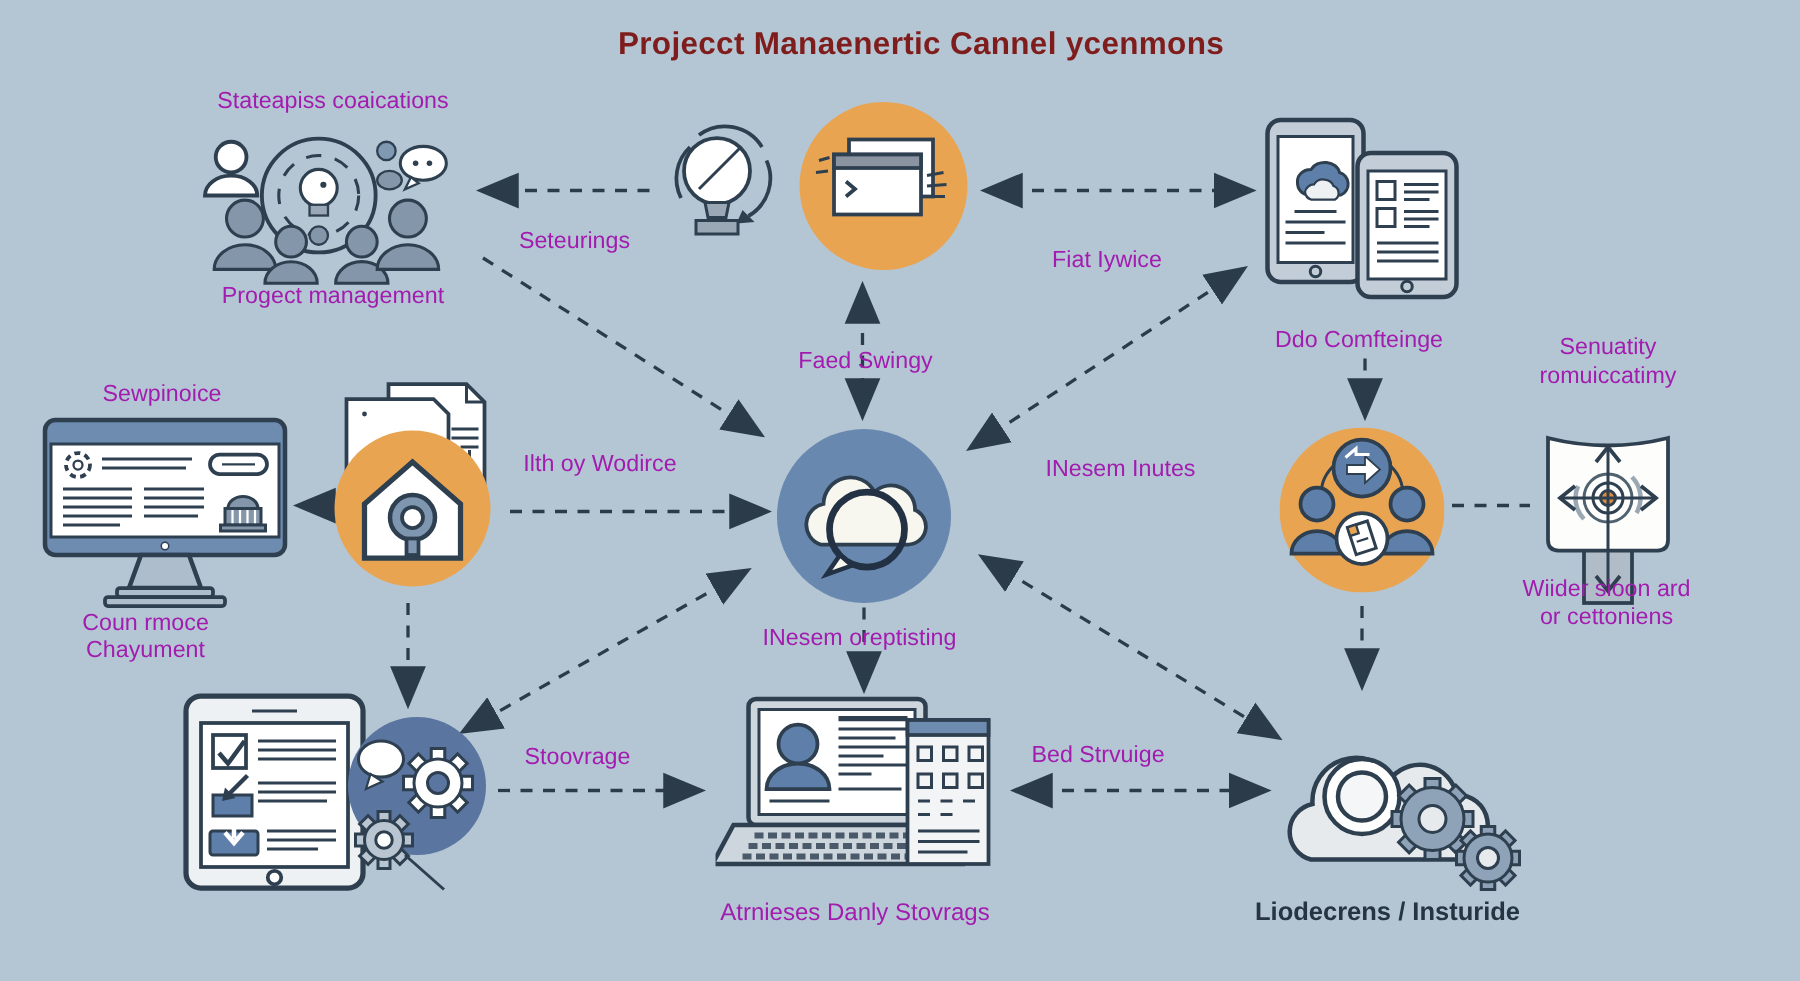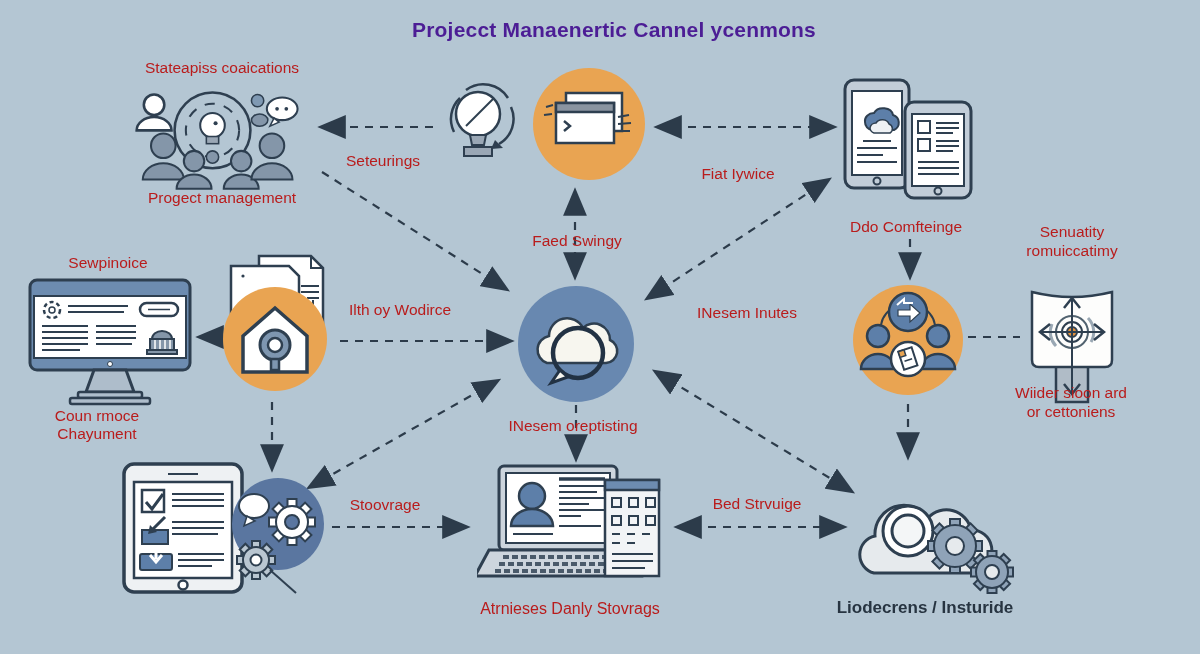--- a/index.html
+++ b/index.html
@@ -1,21 +1,21 @@
 <!DOCTYPE html>
 <html><head>
 <meta charset="utf-8">
 <style>
   html,body{margin:0;padding:0;background:#8fa2b0;}
   .canvas{position:relative;width:1200px;height:654px;background:#b4c6d3;overflow:hidden;
           font-family:"Liberation Sans",sans-serif;}
   .title{position:absolute;left:614px;top:18px;transform:translateX(-50%);
-         font-size:21px;font-weight:700;color:#4c1d95;letter-spacing:.2px;white-space:nowrap;}
+         font-size:21px;font-weight:700;color:#7f1d1d;letter-spacing:.2px;white-space:nowrap;}
   .lbl{position:absolute;transform:translateX(-50%);font-size:15.5px;font-weight:500;
-       color:#b91c1c;white-space:nowrap;text-align:center;}
+       color:#a21caf;white-space:nowrap;text-align:center;}
   .lbl.md{font-weight:400;}
   .lbl.b{font-weight:700;font-size:17px;color:#273441;}
   .node{position:absolute;}
   svg{display:block;}
 </style>
 </head>
 <body>
 
 <div class="canvas">
 
@@ -371,17 +371,17 @@
   <div class="lbl" style="left:97px;top:407px">Coun rmoce</div>
   <div class="lbl" style="left:97px;top:425px">Chayument</div>
   <div class="lbl" style="left:400px;top:301px">Ilth oy Wodirce</div>
   <div class="lbl" style="left:747px;top:304px">INesem Inutes</div>
   <div class="lbl" style="left:1072px;top:223px">Senuatity</div>
   <div class="lbl" style="left:1072px;top:242px">romuiccatimy</div>
   <div class="lbl" style="left:1071px;top:384px">Wiider sioon ard</div>
   <div class="lbl" style="left:1071px;top:403px">or cettoniens</div>
   <div class="lbl" style="left:573px;top:417px">INesem oreptisting</div>
   <div class="lbl" style="left:385px;top:496px">Stoovrage</div>
-  <div class="lbl" style="left:757px;top:495px">Bed Strvuige</div>
+  <div class="lbl" style="left:732px;top:495px">Bed Strvuige</div>
   <div class="lbl md" style="left:570px;top:600px;font-size:16px">Atrnieses Danly Stovrags</div>
   <div class="lbl b" style="left:925px;top:598px">Liodecrens / Insturide</div>
 
 </div>
 
 </body></html>

